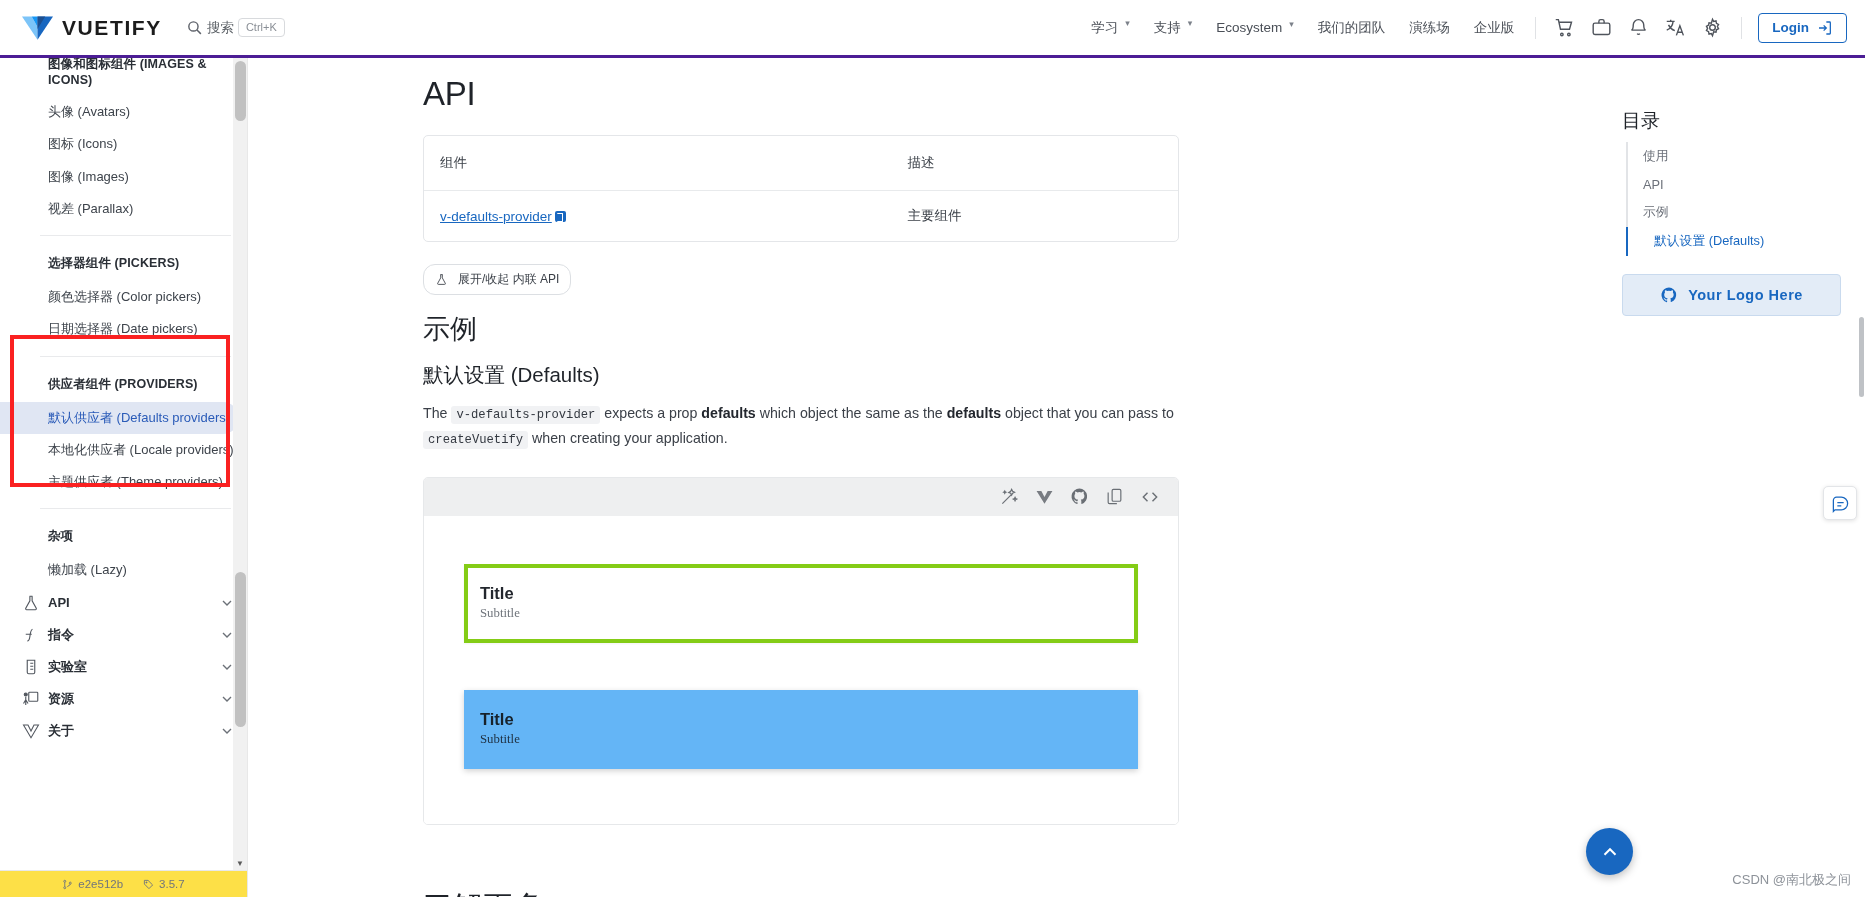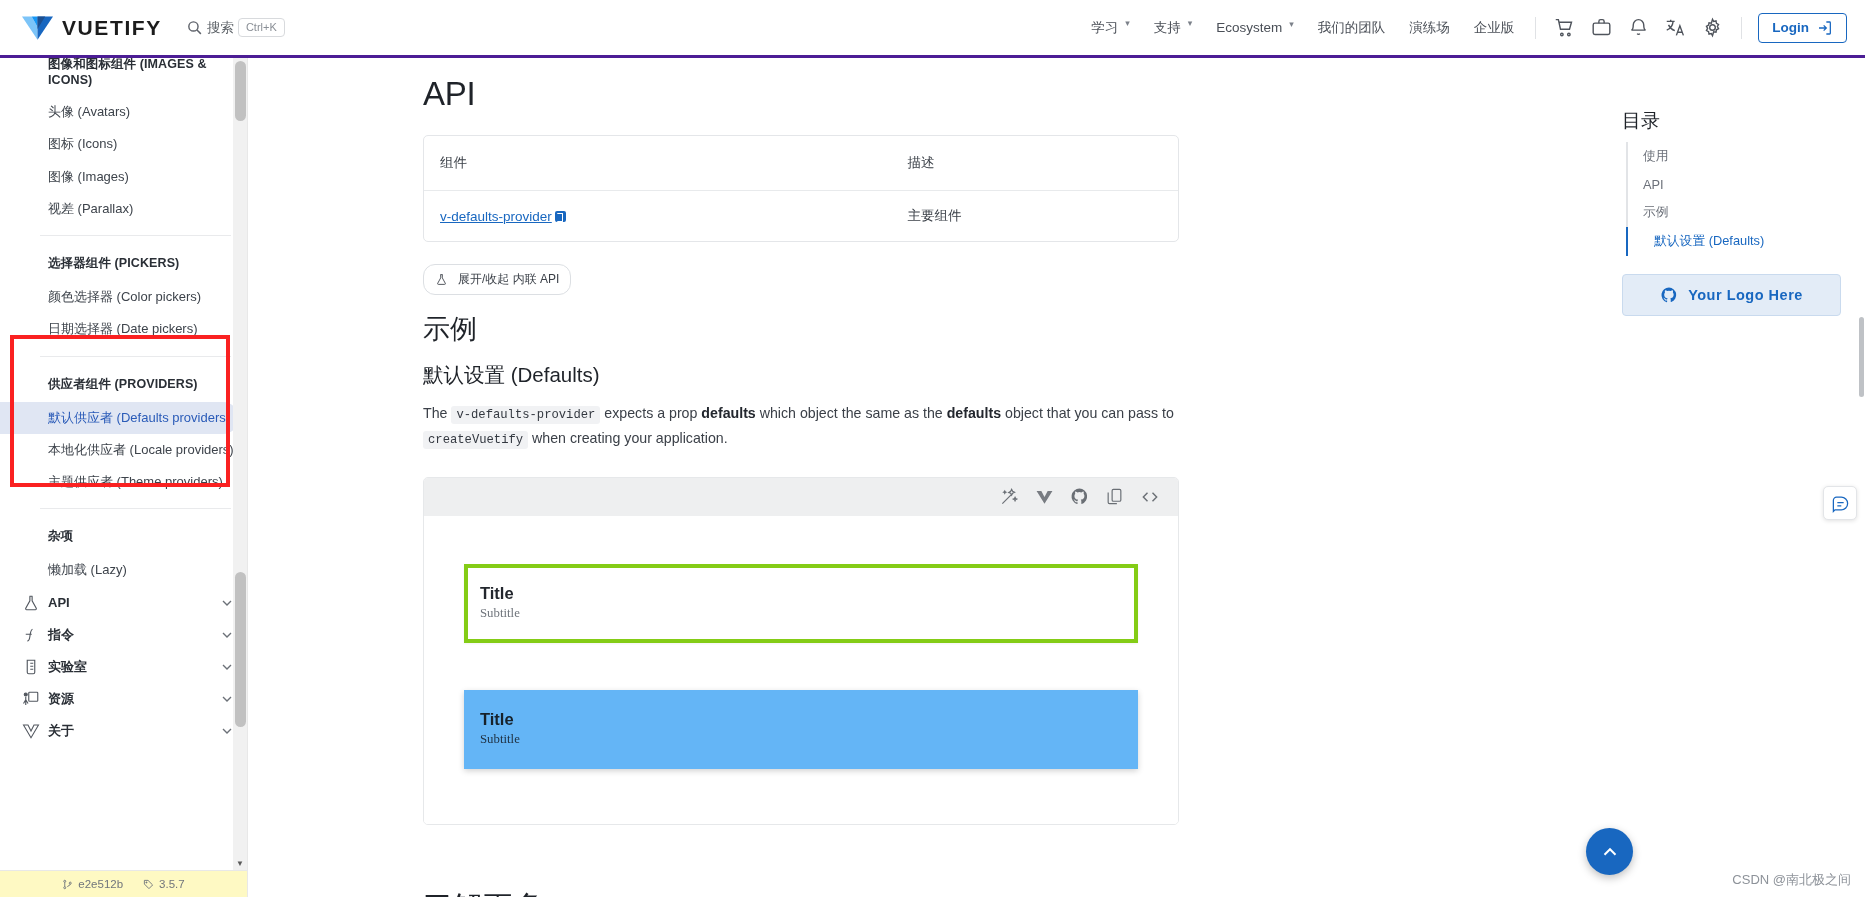--- a/index.html
+++ b/index.html
@@ -72,21 +72,21 @@
   .nav-row {
     display: flex; align-items: center; gap: 0; padding: 7px 12px 7px 14px;
     font-size: 13px; color: #2a2f36; font-weight: 700; cursor: pointer;
   }
   .nav-row .ico { width: 34px; display: flex; justify-content: center; color: #52575f; }
   .nav-row .lbl { flex: 1; font-weight: 700; }
   .nav-row .chev { color: #6b7077; display: flex; }
   .sb-footer {
     position: absolute; bottom: 0; left: 0; right: 0; height: 27px;
     border-top: 1px solid #e8e8e8; display: flex; align-items: center;
-    justify-content: center; gap: 20px; font-size: 11.5px; color: #70757c; background:#fef9c3;
+    justify-content: center; gap: 20px; font-size: 11.5px; color: #70757c; background:#fde047;
   }
   .sb-footer span { display: flex; align-items: center; gap: 5px; }
 
   
   .sb-track {
     position: absolute; right: 0; top: 0; bottom: 27px; width: 14px; background: #f1f1f1;
   }
   .sb-arrow {
     position: absolute; left: 0; width: 14px; height: 14px;
     display: flex; align-items: center; justify-content: center;

